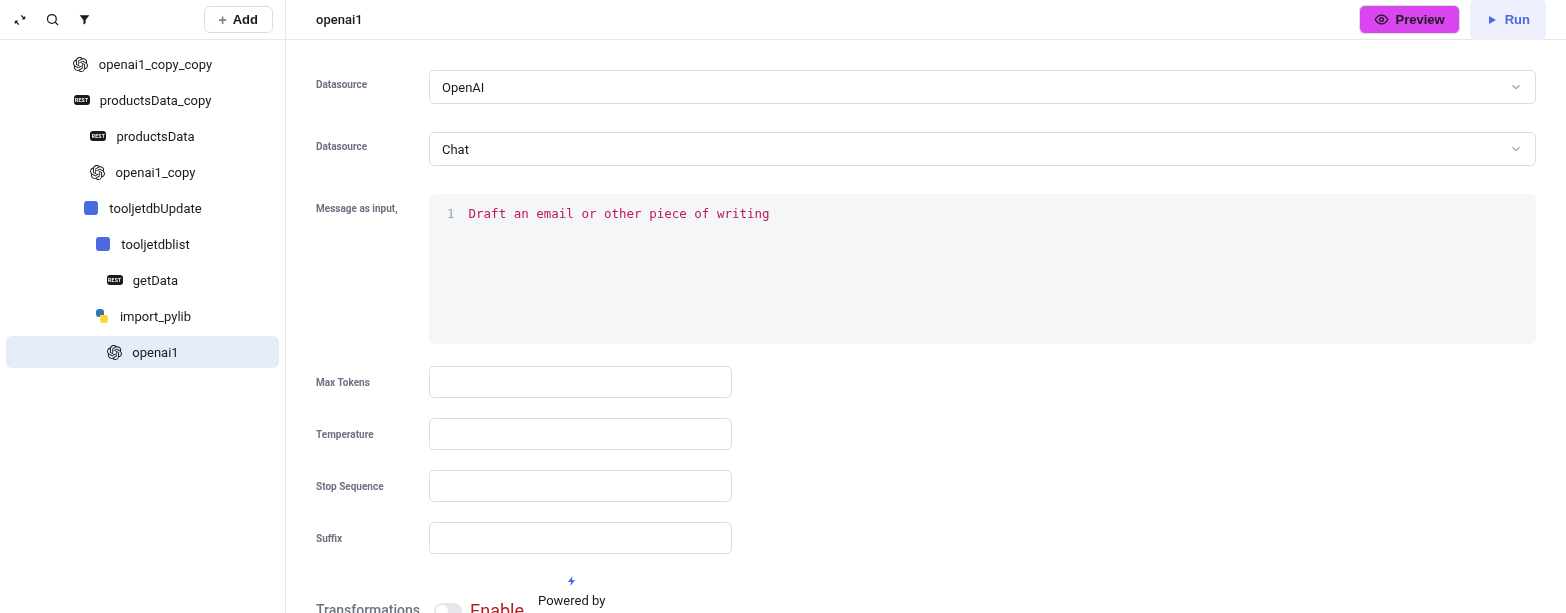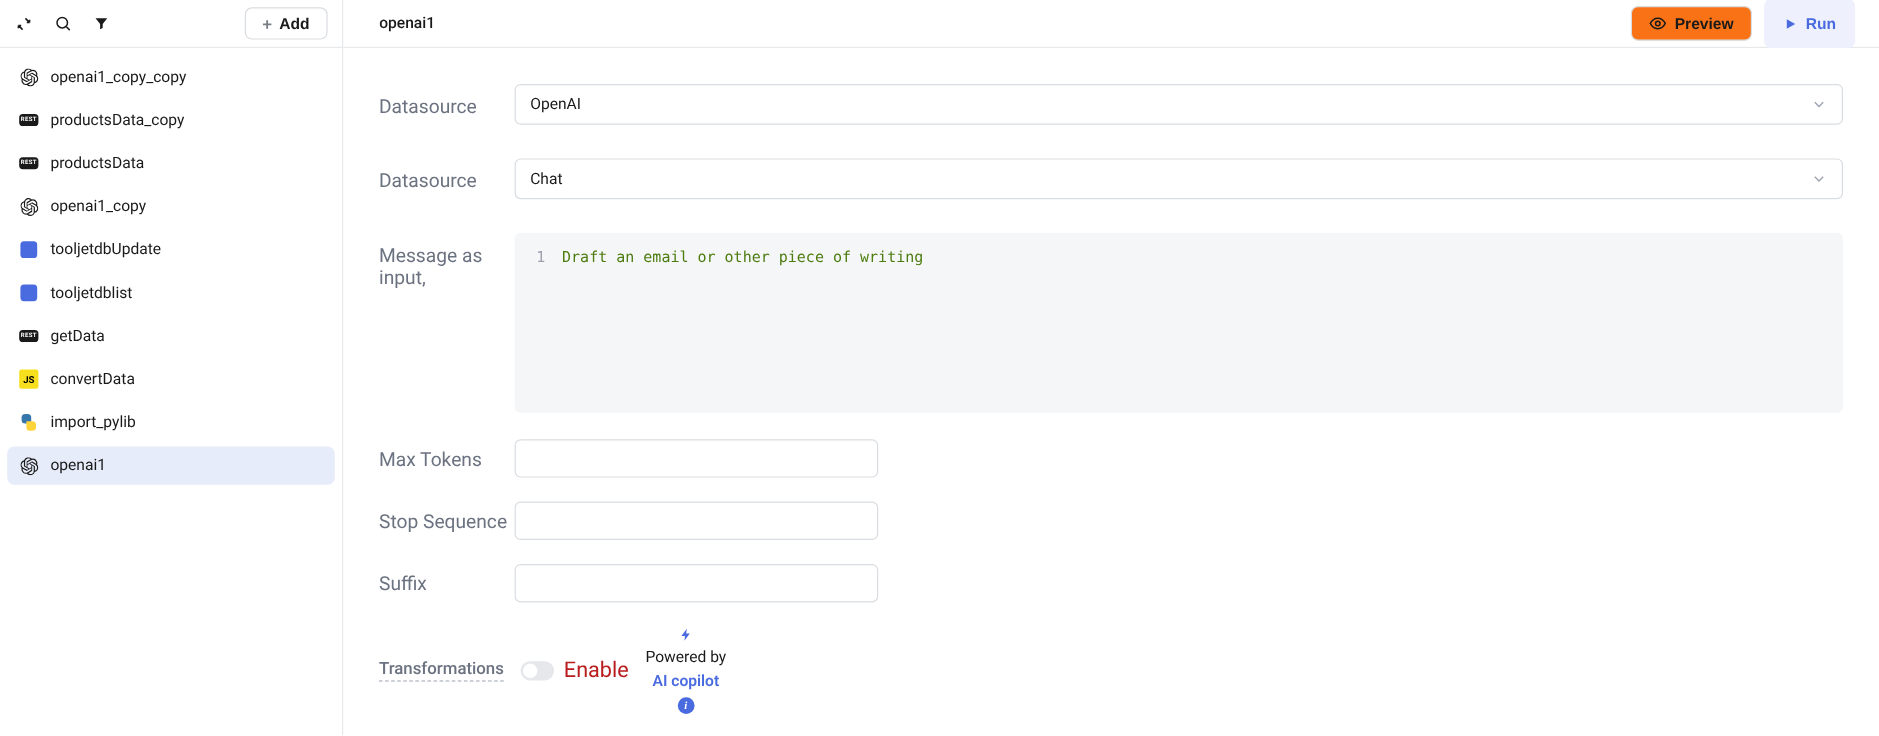--- a/index.html
+++ b/index.html
@@ -75,20 +75,21 @@
     }
     .sidebar-item {
       display: flex;
       align-items: center;
       gap: 10px;
       padding: 8px 10px;
       border-radius: 6px;
       cursor: pointer;
       font-size: 13px;
       margin-bottom: 4px;
+      justify-content: center;
     }
     .sidebar-item.active {
       background: #e6ecfa;
     }
     .sidebar-item-icon {
       width: 16px;
       height: 16px;
       display: flex;
       align-items: center;
       justify-content: center;
@@ -172,21 +173,21 @@
     }
     .main-header-actions {
       display: flex;
       align-items: center;
       gap: 10px;
     }
     .preview-btn {
       display: flex;
       align-items: center;
       gap: 7px;
-      background: #f97316;
+      background: #d946ef;
       border: 1px solid #d9dde1;
       border-radius: 6px;
       padding: 6px 14px;
       font-size: 13px;
       font-weight: 600;
       cursor: pointer;
       color: #1a1a1a;
     }
     .run-btn {
       display: flex;
@@ -208,23 +209,23 @@
       padding: 30px 30px 20px 30px;
     }
     .form-row {
       display: flex;
       align-items: flex-start;
       margin-bottom: 28px;
     }
     .form-label {
       width: 113px;
       flex-shrink: 0;
-      font-size: 16px;
+      font-size: 10px;
       color: #6b7280;
-      font-weight: 400;
+      font-weight: 700;
       padding-top: 9px;
     }
     .form-control {
       flex: 1;
     }
     .select-field {
       width: 100%;
       height: 34px;
       border: 1px solid #d9dde1;
       border-radius: 5px;
@@ -248,21 +249,21 @@
       font-family: "SF Mono", Monaco, Menlo, Consolas, monospace;
       font-size: 12.5px;
       display: flex;
       gap: 14px;
     }
     .code-gutter {
       color: #9ca3af;
       user-select: none;
     }
     .code-content {
-      color: #4d7c0f;
+      color: #be185d;
     }
     .small-input {
       width: 303px;
       height: 32px;
       border: 1px solid #d9dde1;
       border-radius: 5px;
       padding: 0 10px;
       font-size: 13px;
       background: #fff;
     }
@@ -409,26 +410,20 @@
         <span>tooljetdblist</span>
       </div>
       <div class="sidebar-item">
         <div class="sidebar-item-icon">
           <div class="icon-rest">REST</div>
         </div>
         <span>getData</span>
       </div>
       <div class="sidebar-item">
         <div class="sidebar-item-icon">
-          <div class="icon-js">JS</div>
-        </div>
-        <span>convertData</span>
-      </div>
-      <div class="sidebar-item">
-        <div class="sidebar-item-icon">
           <div class="icon-py"></div>
         </div>
         <span>import_pylib</span>
       </div>
       <div class="sidebar-item active">
         <div class="sidebar-item-icon">
           <svg class="icon-openai" viewBox="0 0 24 24" fill="currentColor">
             <path d="M22.28 9.82a5.97 5.97 0 0 0-.52-4.91 6.05 6.05 0 0 0-6.51-2.9A6.07 6.07 0 0 0 4.98 4.18a5.98 5.98 0 0 0-4 2.9 6.05 6.05 0 0 0 .75 7.1 5.98 5.98 0 0 0 .51 4.91 6.05 6.05 0 0 0 6.52 2.9A5.97 5.97 0 0 0 13.26 24a6.06 6.06 0 0 0 5.77-4.21 5.99 5.99 0 0 0 4-2.9 6.06 6.06 0 0 0-.75-7.07zm-9.02 12.6a4.48 4.48 0 0 1-2.88-1.04l.14-.08 4.78-2.76a.8.8 0 0 0 .4-.68v-6.74l2.02 1.17a.07.07 0 0 1 .04.06v5.58a4.5 4.5 0 0 1-4.5 4.49zm-9.67-4.13a4.47 4.47 0 0 1-.54-3.01l.14.09 4.78 2.76a.77.77 0 0 0 .78 0l5.84-3.37v2.33a.08.08 0 0 1-.3.06L9.74 19.95a4.5 4.5 0 0 1-6.15-1.66zM2.34 7.9a4.49 4.49 0 0 1 2.35-1.97v5.69a.77.77 0 0 0 .39.68l5.84 3.37-2.02 1.17a.07.07 0 0 1-.07 0l-4.83-2.79A4.5 4.5 0 0 1 2.34 7.9zm16.6 3.86l-5.83-3.37L15.12 7.23a.07.07 0 0 1 .07 0l4.83 2.79a4.5 4.5 0 0 1-.68 8.12v-5.7a.79.79 0 0 0-.4-.68zm2.01-3.03l-.14-.09-4.78-2.76a.78.78 0 0 0-.78 0L9.41 9.25V6.92a.07.07 0 0 1 .03-.06l4.83-2.79a4.5 4.5 0 0 1 6.68 4.66zM8.31 12.86l-2.02-1.16a.07.07 0 0 1-.04-.06V6.07a4.5 4.5 0 0 1 7.38-3.45l-.14.08L8.7 5.46a.79.79 0 0 0-.39.68v6.72zm1.1-2.37l2.6-1.5 2.6 1.5v3l-2.6 1.5-2.6-1.5v-3z"></path>
           </svg>
         </div>
@@ -490,20 +485,24 @@
           <div class="code-content">Draft an email or other piece of writing</div>
         </div>
       </div>
     </div>
 
     <div class="form-row-small">
       <div class="form-label">Max Tokens</div>
       <input class="small-input" value="" style="">
     </div>
     <div class="form-row-small">
+      <div class="form-label">Temperature</div>
+      <input class="small-input" value="" style="">
+    </div>
+    <div class="form-row-small">
       <div class="form-label">Stop Sequence</div>
       <input class="small-input" value="" style="">
     </div>
     <div class="form-row-small">
       <div class="form-label">Suffix</div>
       <input class="small-input" value="" style="">
     </div>
 
     <div class="transformations-row">
       <span class="trans-label">Transformations</span>

